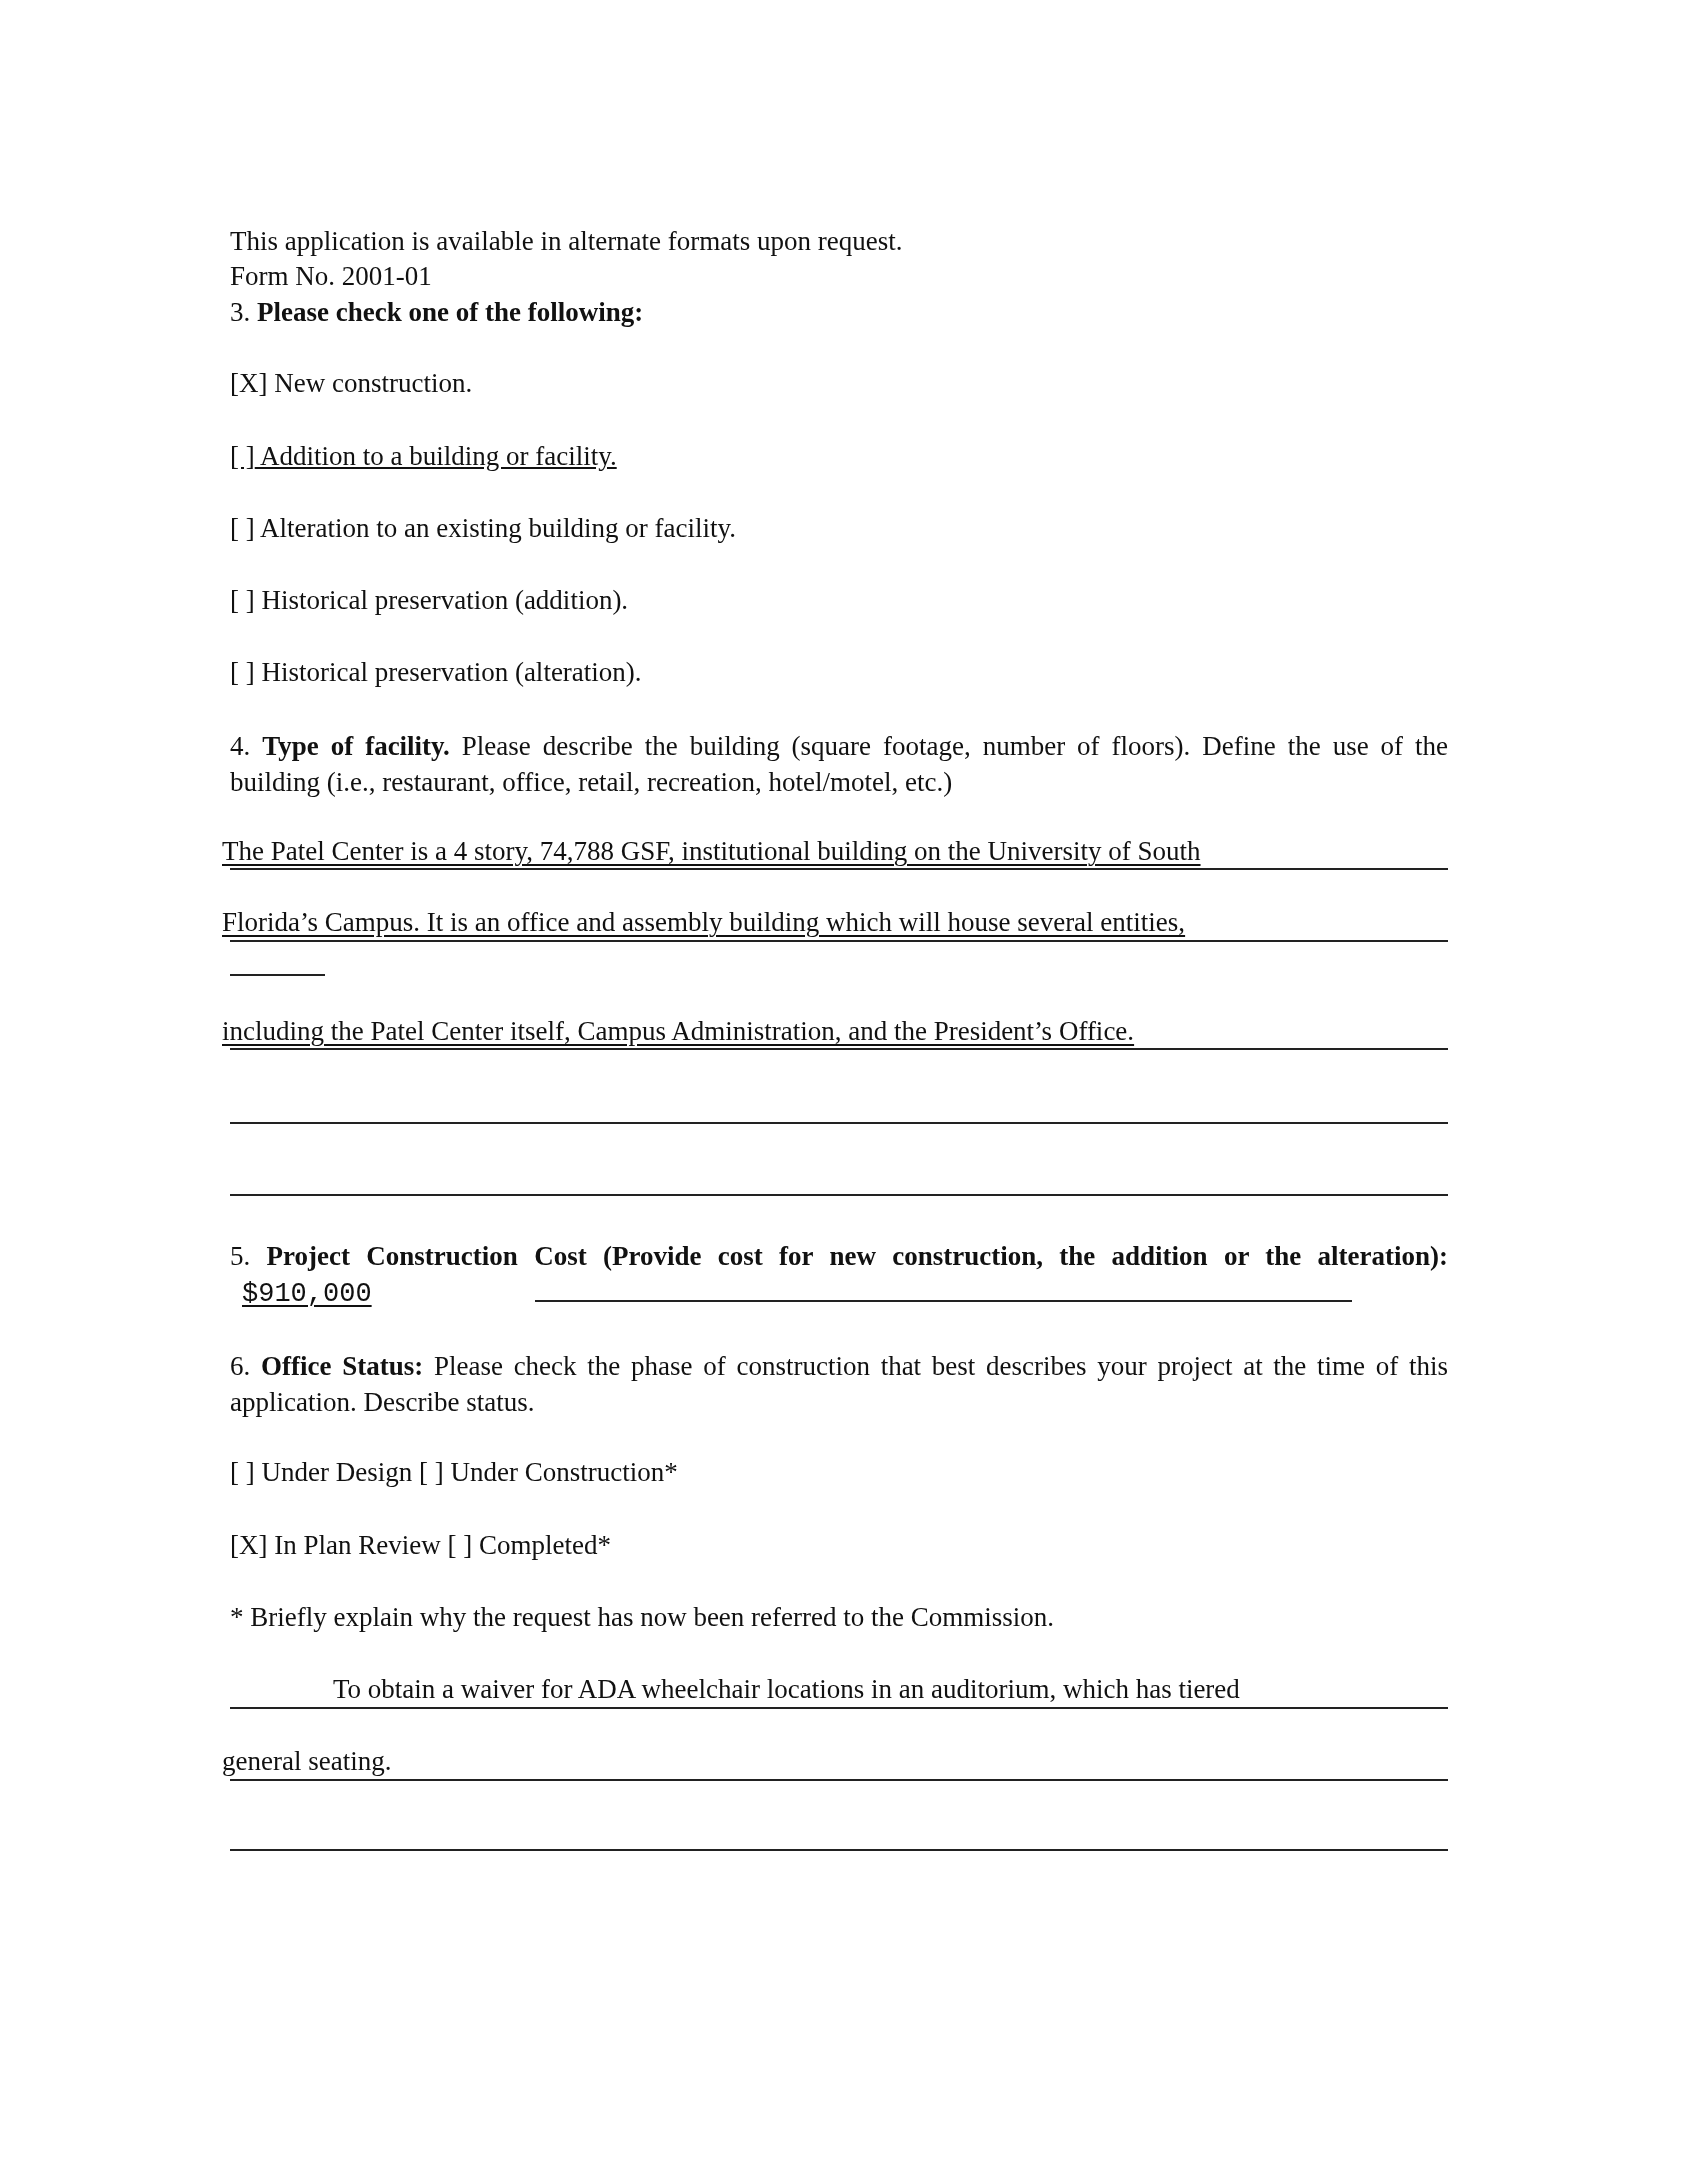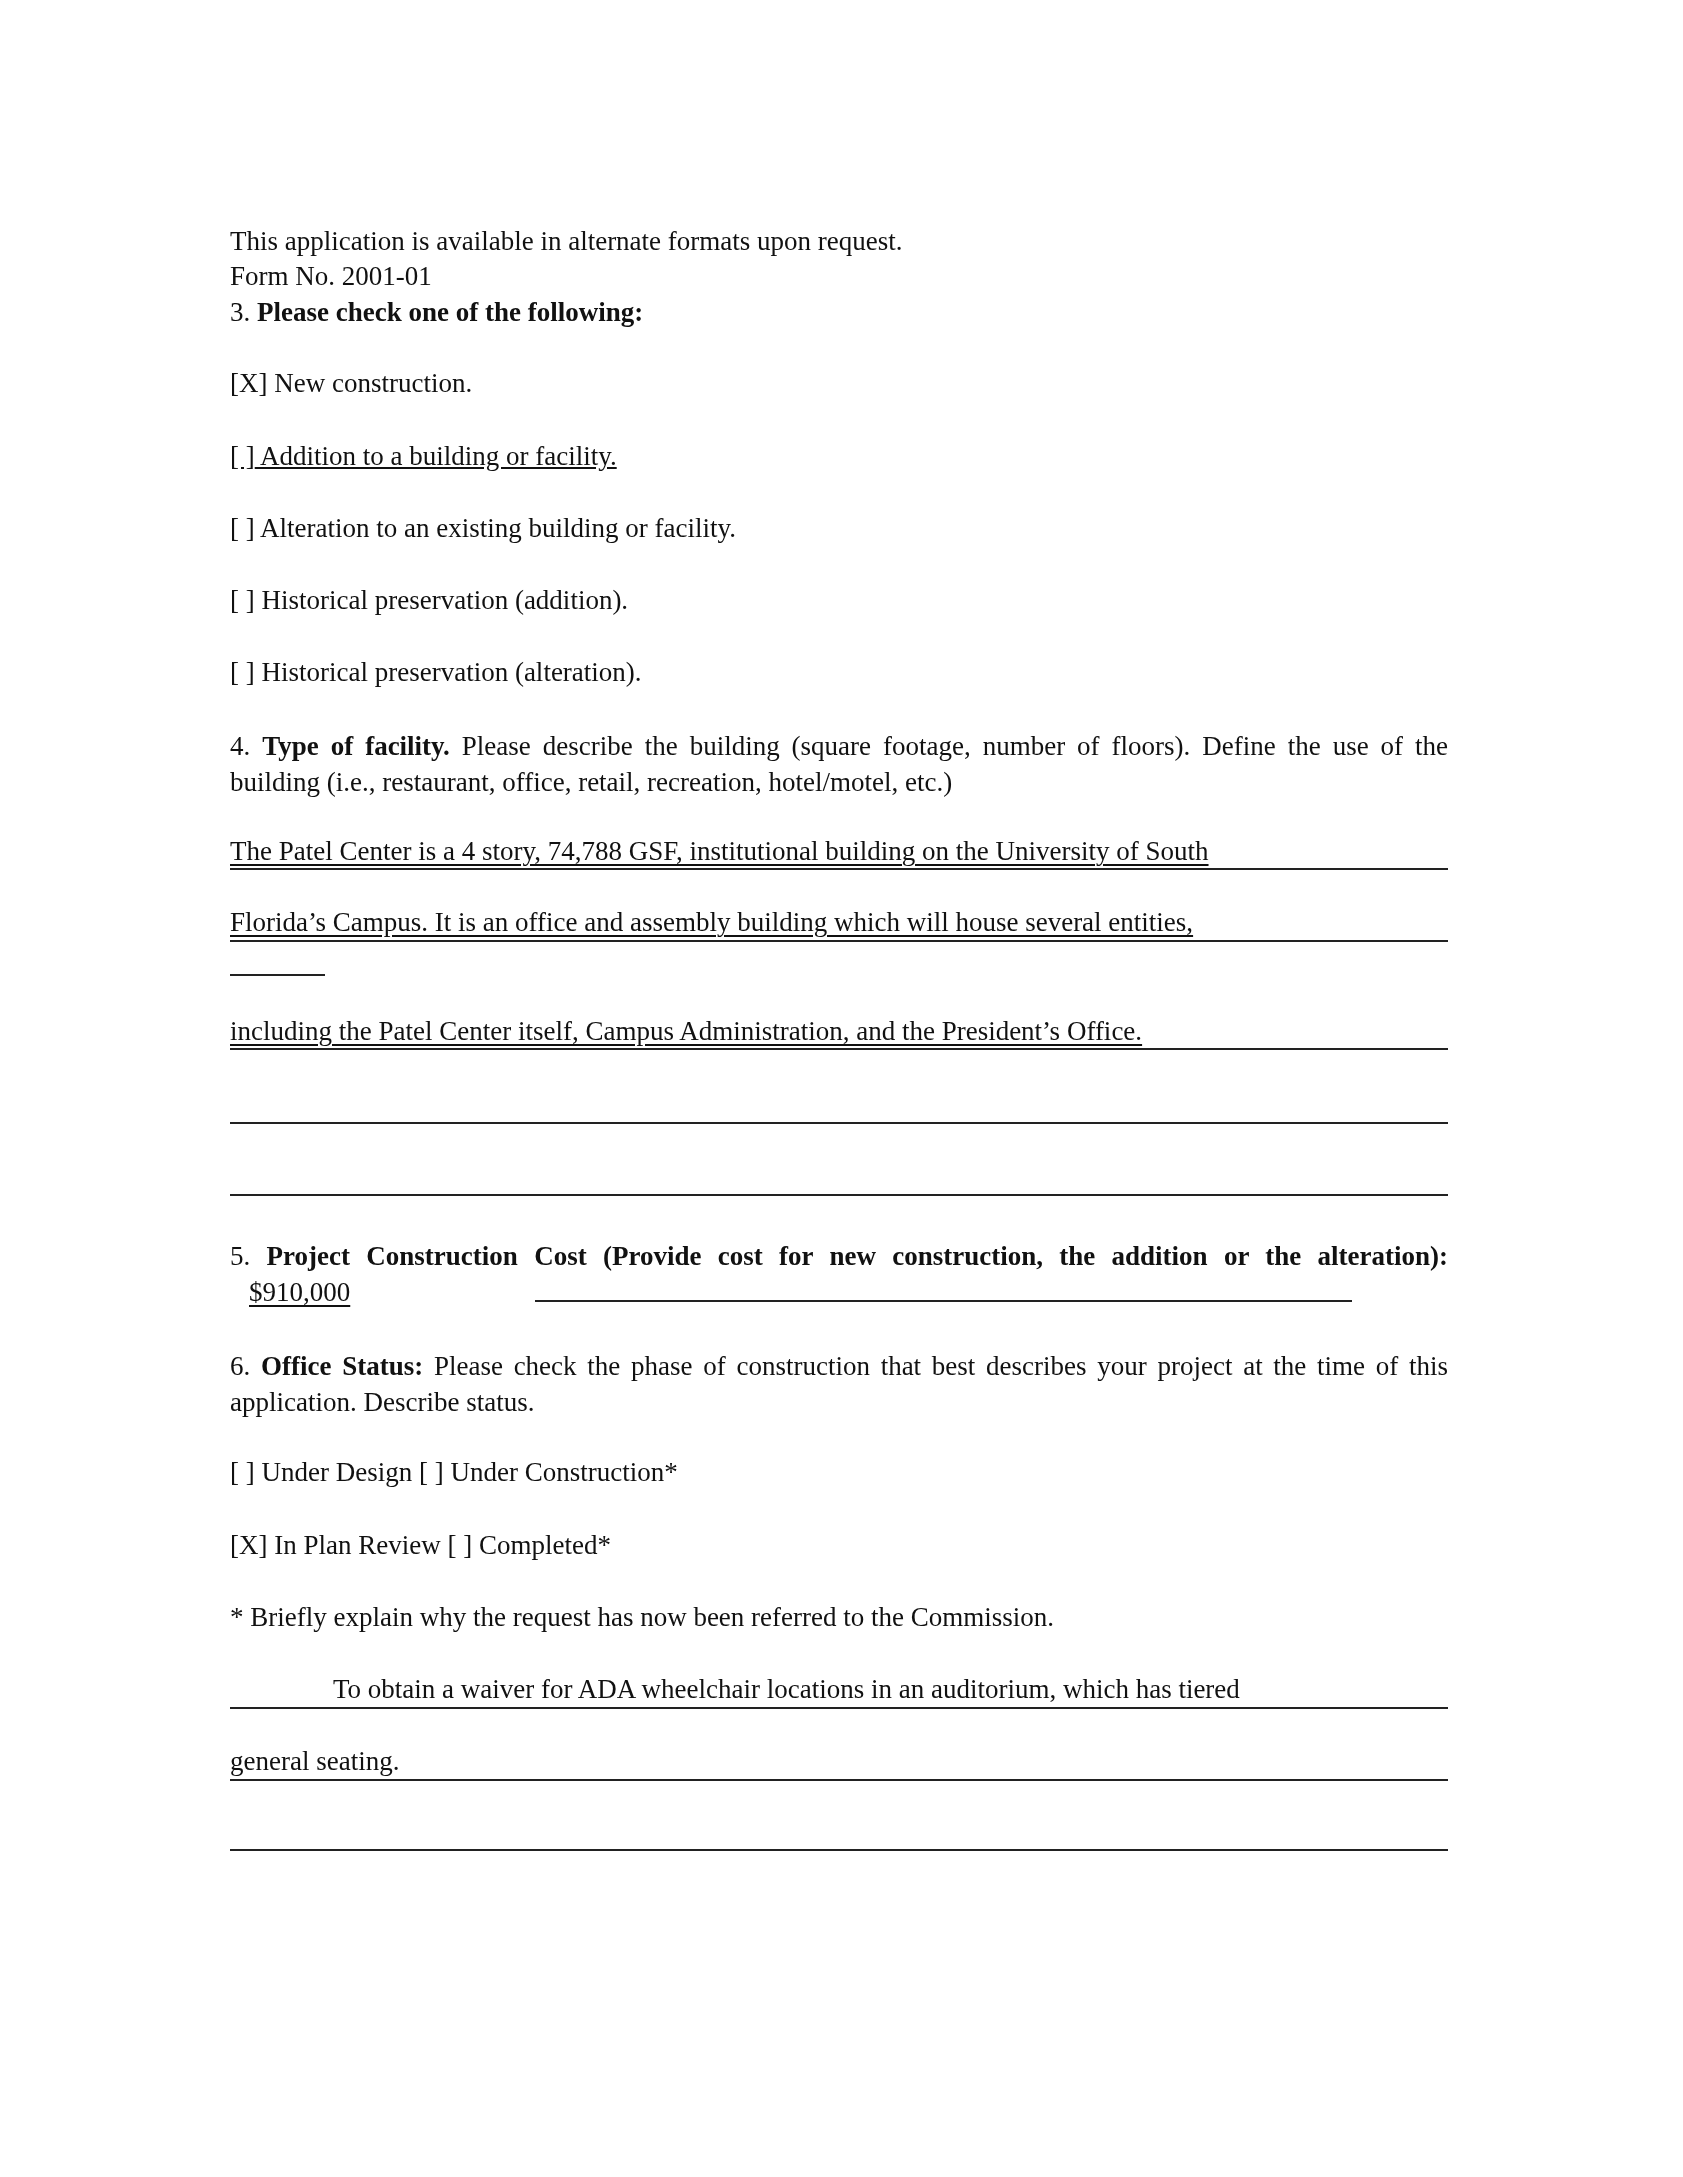--- a/index.html
+++ b/index.html
@@ -1,21 +1,21 @@
 <!DOCTYPE html>
 <html><head>
 <meta charset="utf-8">
 <style>
   html, body { margin: 0; padding: 0; background: #ffffff; }
   body { width: 1683px; height: 2177px; position: relative; overflow: hidden;
          font-family: "Liberation Serif", "DejaVu Serif", serif; color: #111; }
   .t { position: absolute; left: 230px; font-size: 27px; line-height: 34px; white-space: nowrap; }
   .b { font-weight: bold; }
   .rule { position: absolute; height: 0; border-top: 2px solid #222; }
-  .fill { position: absolute; left: 230px; font-size: 27px; line-height: 34px; white-space: nowrap; text-decoration: underline; text-decoration-thickness: 2px; text-underline-offset: 4px; }
+  .fill { position: absolute; left: 222px; font-size: 27px; line-height: 34px; white-space: nowrap; text-decoration: underline; text-decoration-thickness: 2px; text-underline-offset: 4px; }
   .para { position: absolute; left: 230px; width: 1218px; font-size: 27px; line-height: 36px; text-align: justify; }
 </style>
 </head>
 <body>
 
 <div class="t" style="top:224px;">This application is available in alternate formats upon request.</div>
 <div class="t" style="top:259px;">Form No. 2001-01</div>
 
 <div class="t" style="top:295px;">
   <span>3.</span>
@@ -59,21 +59,21 @@
 
 <div class="fill" style="top:1014px;">including  the Patel Center itself, Campus Administration, and the President’s Office.</div>
 <div class="rule" style="top:1048px; left:230px; width:1218px;"></div>
 
 <div class="rule" style="top:1122px; left:230px; width:1218px;"></div>
 <div class="rule" style="top:1194px; left:230px; width:1218px;"></div>
 
 <div class="para" style="top:1238px; font-weight:bold; word-spacing:4px;">
   <span style="font-weight:normal;">5.</span>
   <span>Project Construction Cost (Provide cost for new construction, the addition or the alteration):</span>
-  <span style="font-weight:normal; text-decoration:underline; text-decoration-thickness:2px; text-underline-offset:4px; margin-left:19px;">$910,000</span>
+  <span style="font-weight:normal; text-decoration:underline; text-decoration-thickness:2px; text-underline-offset:4px; margin-left:12px;font-family:Liberation Mono, monospace;">$910,000</span>
 </div>
 <div class="rule" style="top:1300px; left:535px; width:817px;"></div>
 
 <div class="para" style="top:1348px;">
   <span>6.</span>
   <span class="b">Office Status:</span>
   <span>Please check the phase of construction that best describes your project at the time of this application. Describe status.</span>
 </div>
 
 <div class="t" style="top:1455px;">

